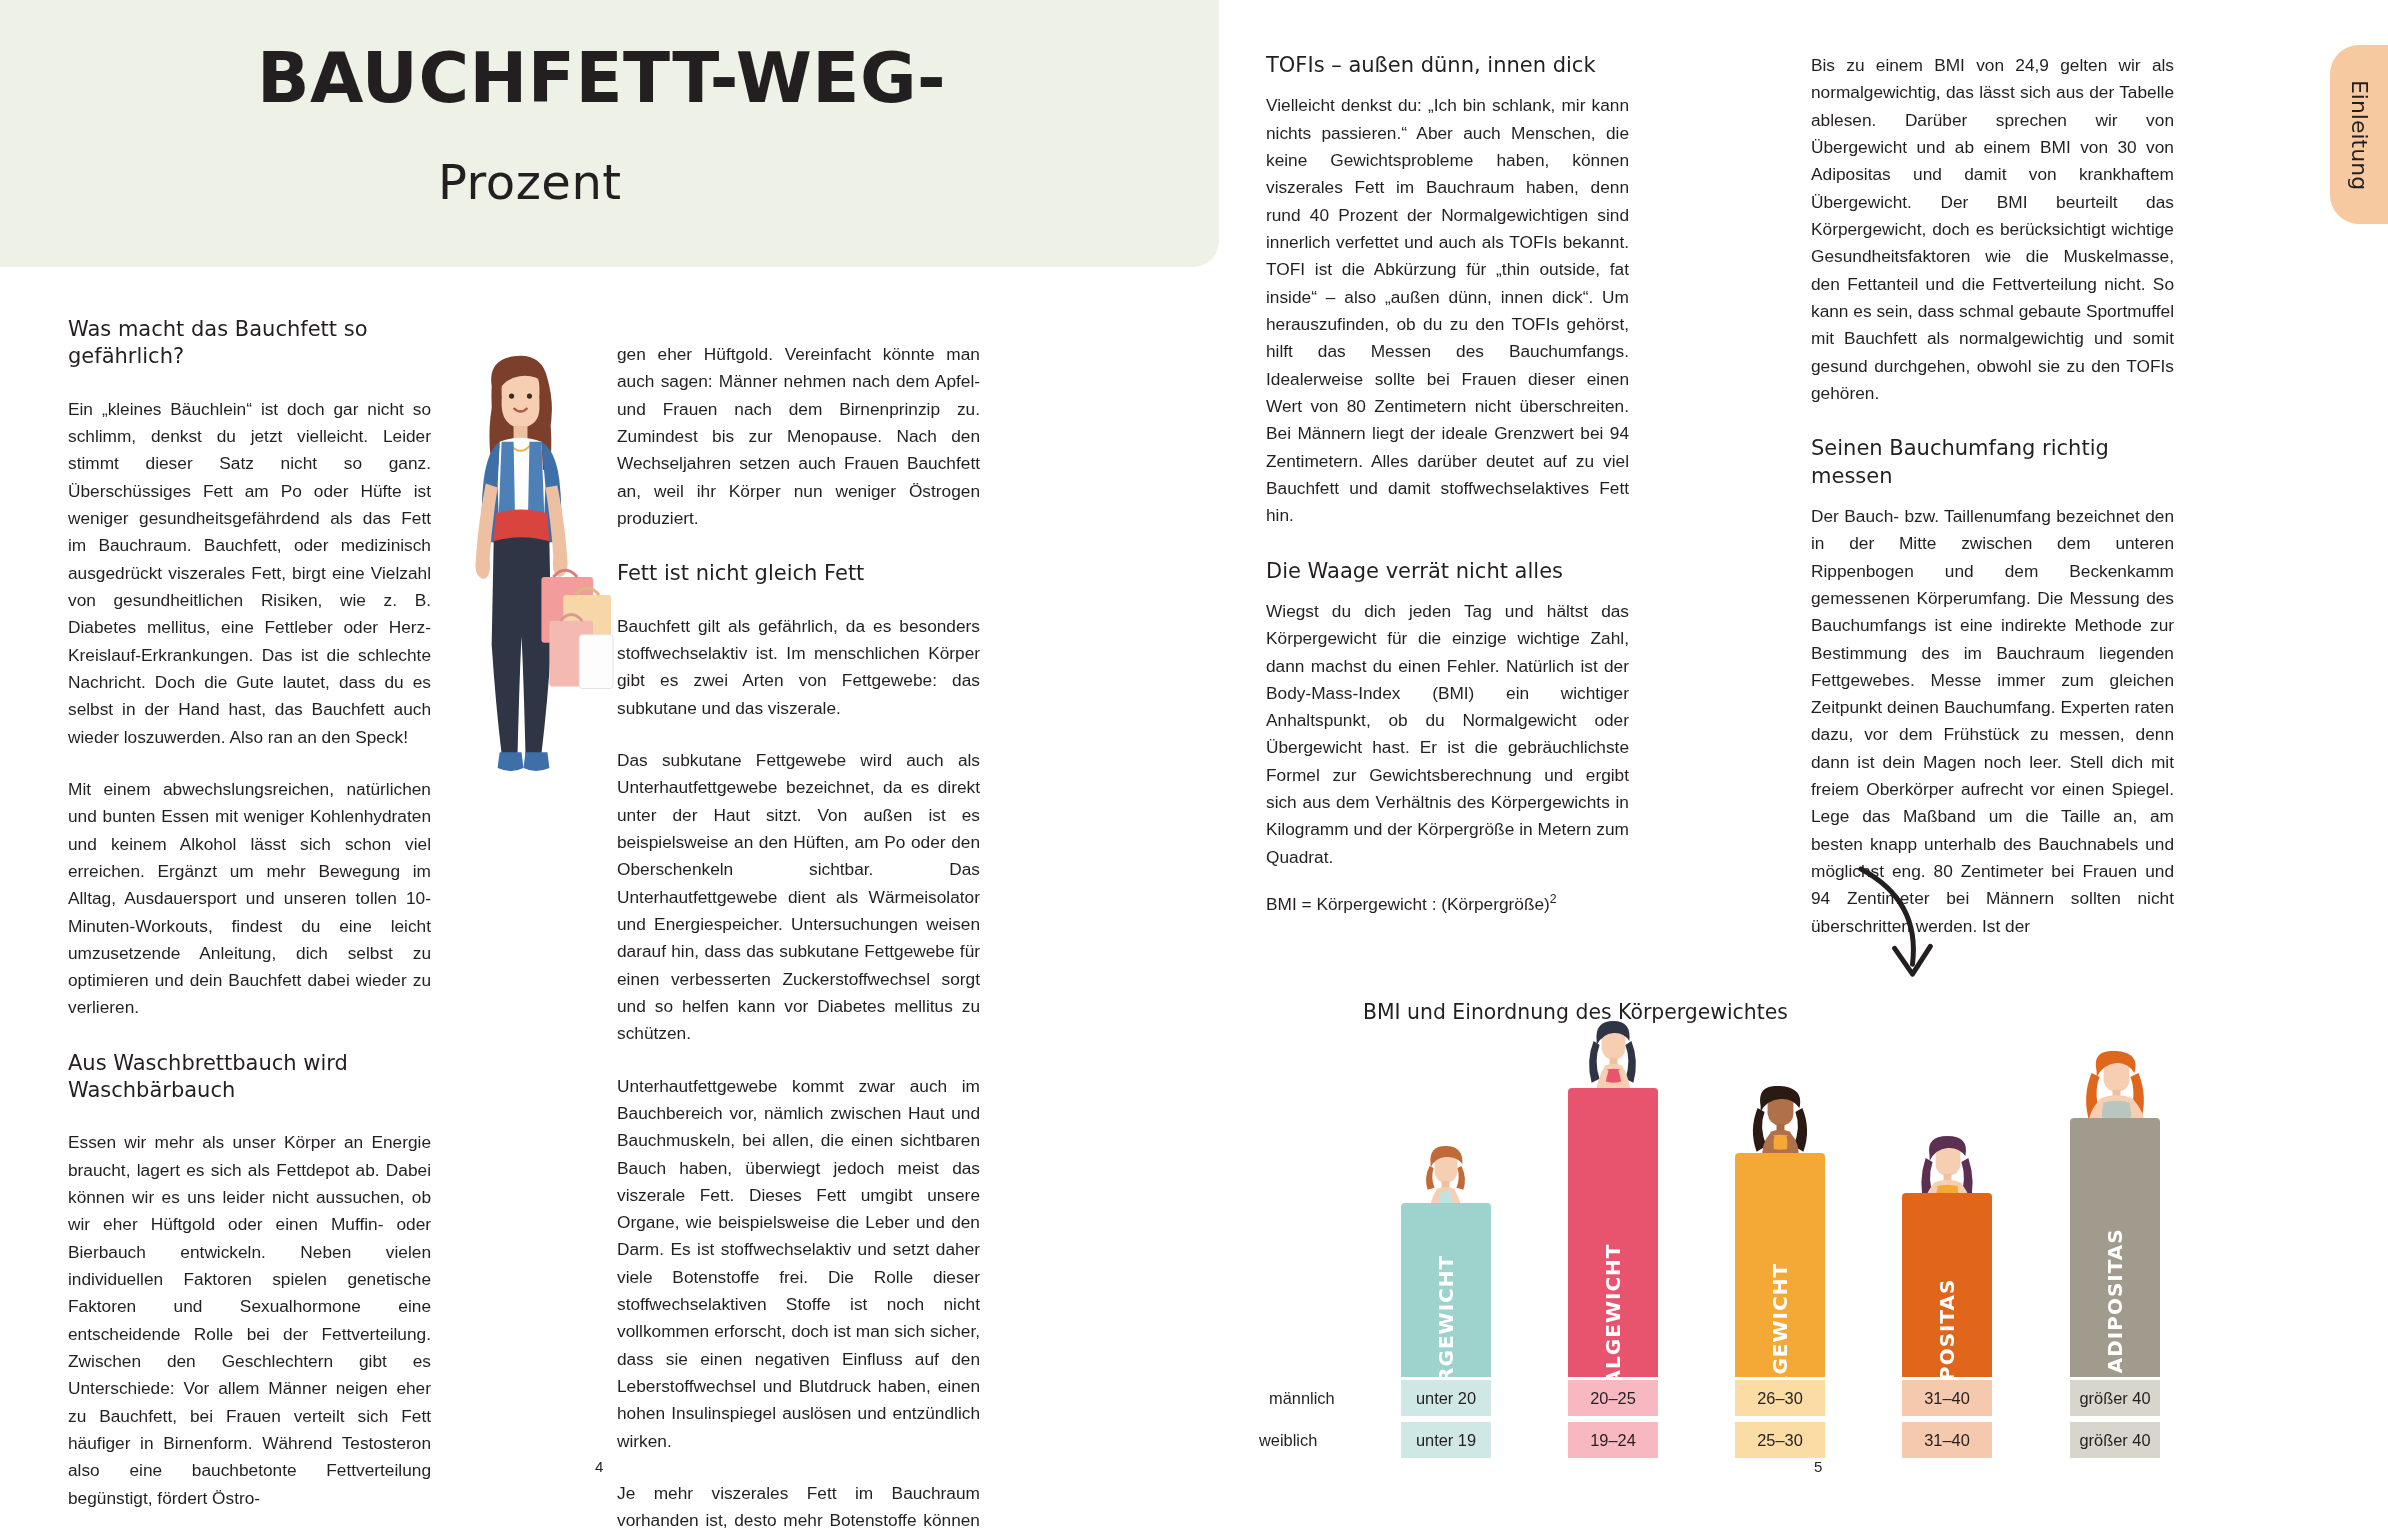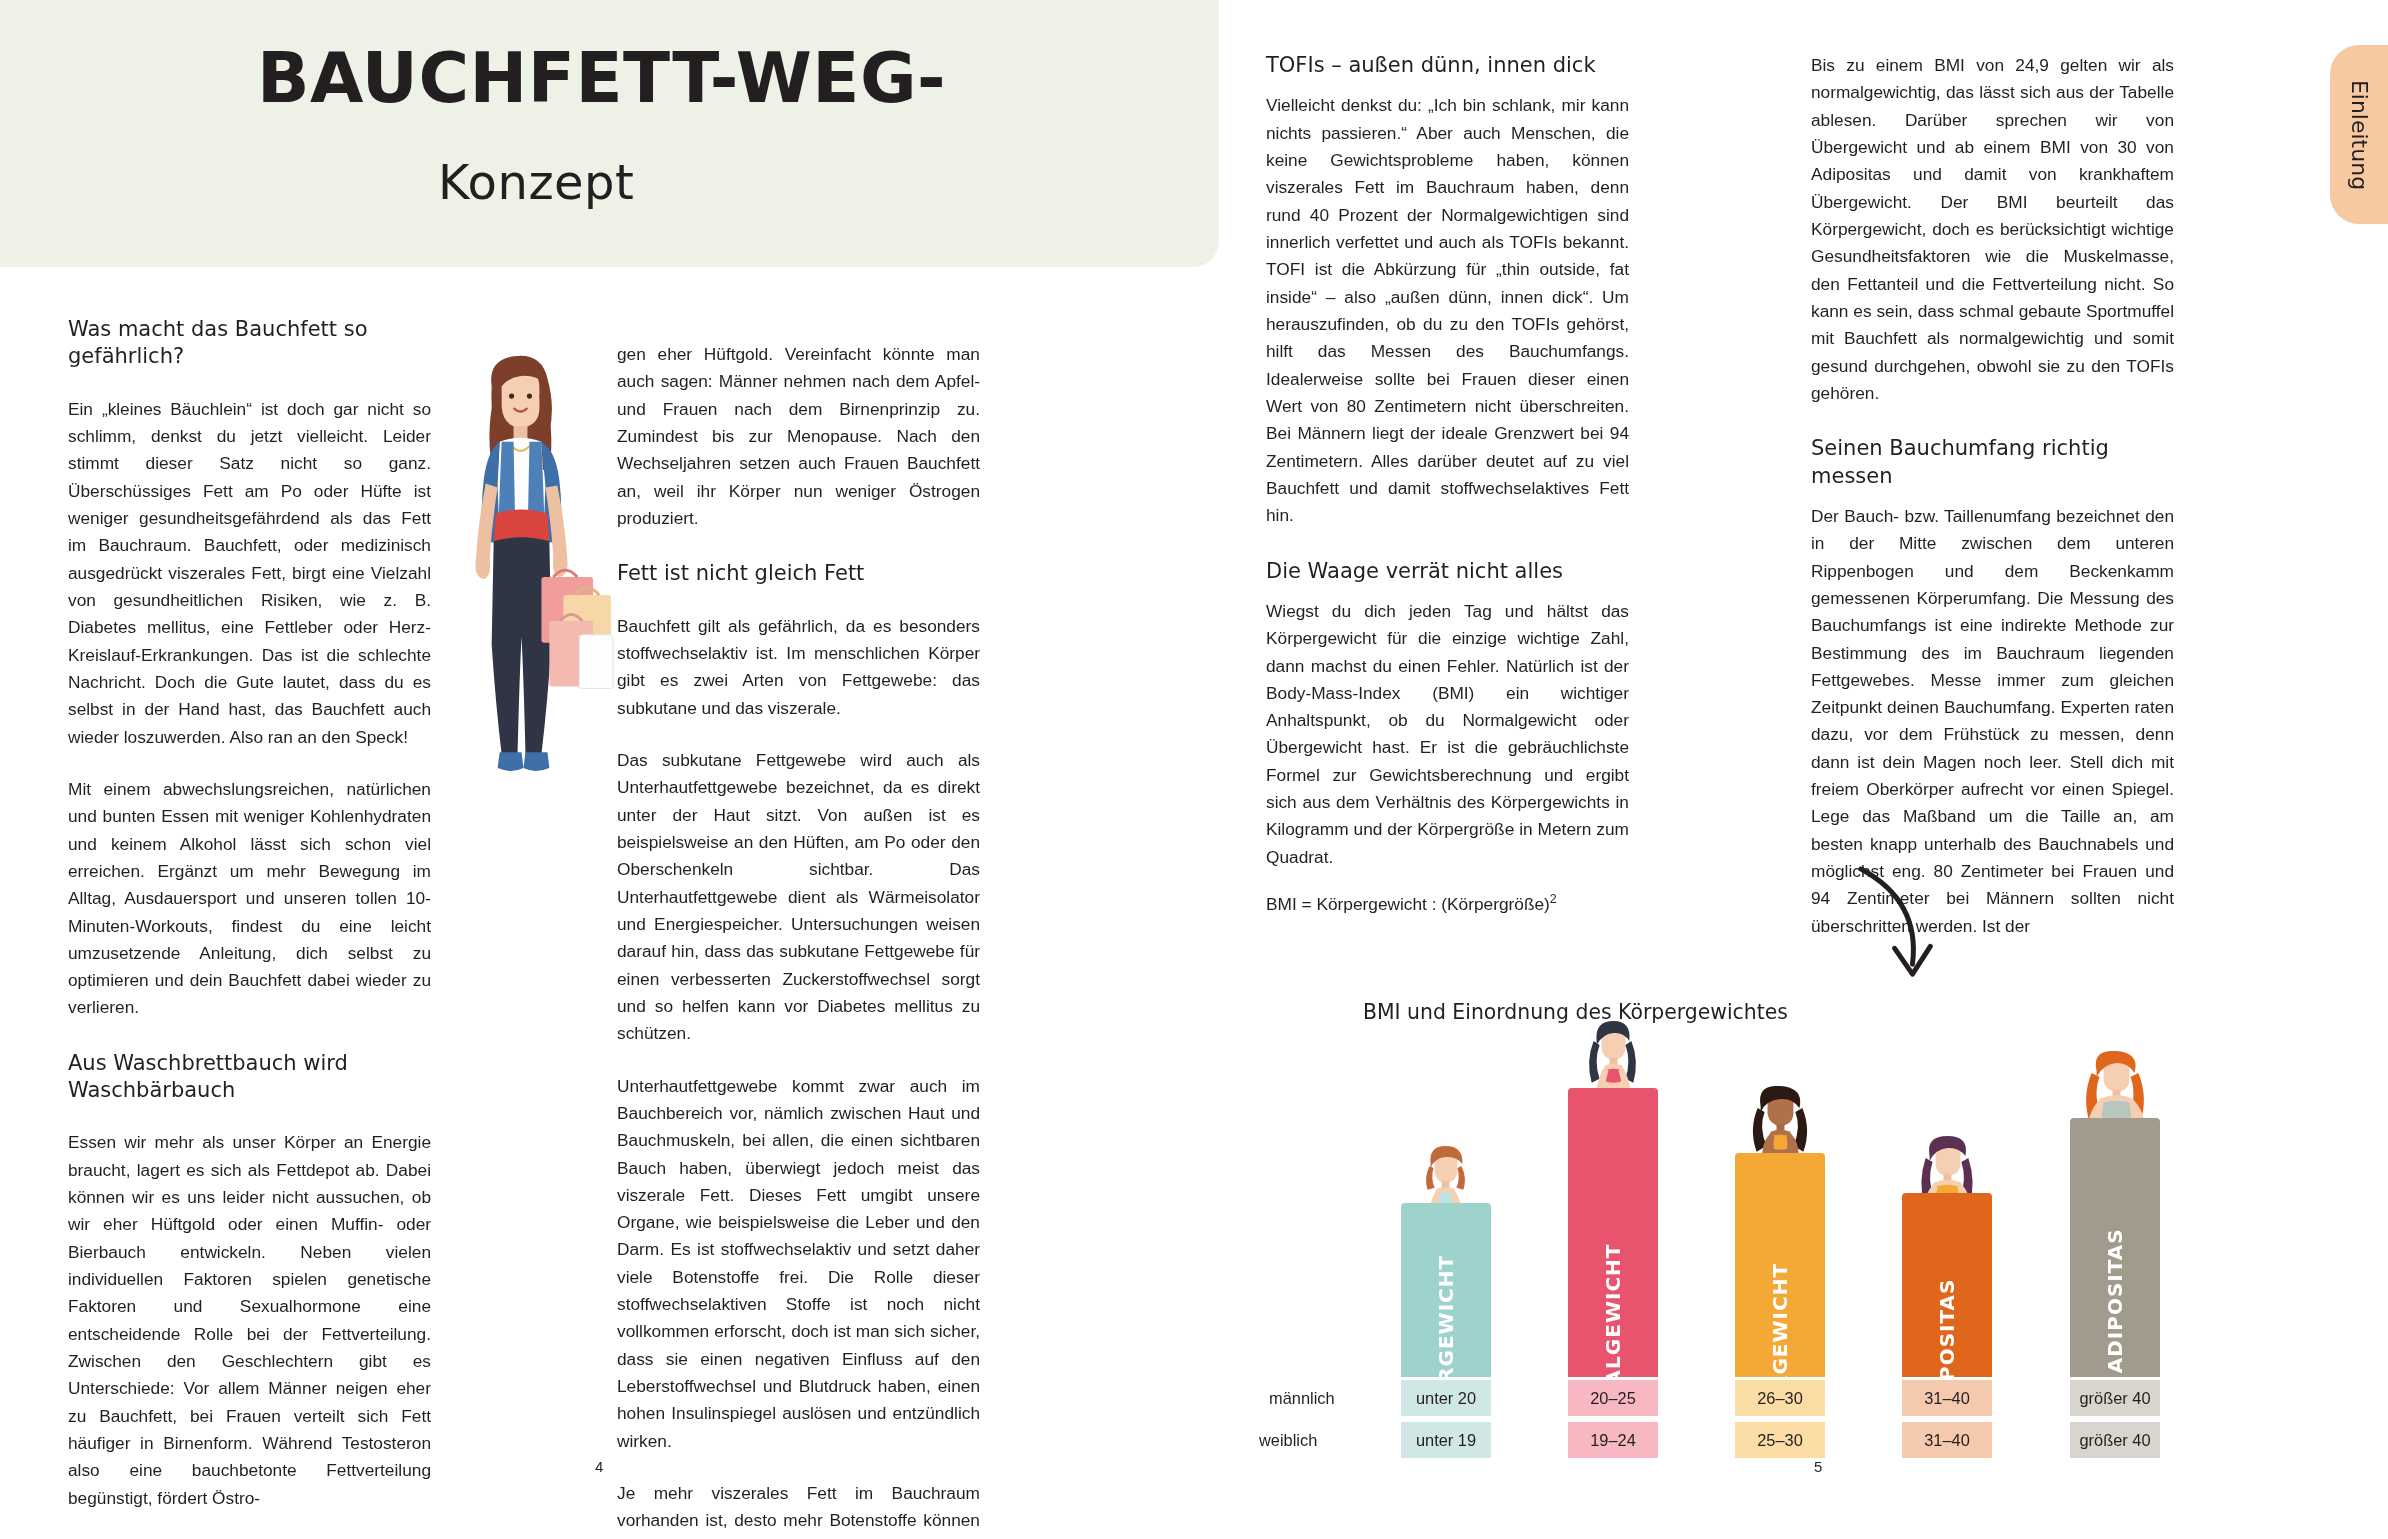--- a/index.html
+++ b/index.html
@@ -204,21 +204,21 @@
 </style>
 </head>
 <body>
 
 <div class="page">
 
   <div class="left-page">
 
     <div class="title-block">
       <div class="title-main">BAUCHFETT-WEG-</div>
-      <div class="title-sub">Konzept</div>
+      <div class="title-sub">Prozent</div>
     </div>
 
     <div class="col" id="lcol1">
       <h2 class="sec">Was macht das Bauchfett so gefährlich?</h2>
       <p>Ein „kleines Bäuchlein“ ist doch gar nicht so schlimm, denkst du jetzt vielleicht. Leider stimmt dieser Satz nicht so ganz. Überschüssiges Fett am Po oder Hüfte ist weniger gesundheitsgefährdend als das Fett im Bauchraum. Bauchfett, oder medizinisch ausgedrückt viszerales Fett, birgt eine Vielzahl von gesundheitlichen Risiken, wie z. B. Diabetes mellitus, eine Fettleber oder Herz-Kreislauf-Erkrankungen. Das ist die schlechte Nachricht. Doch die Gute lautet, dass du es selbst in der Hand hast, das Bauchfett auch wieder loszuwerden. Also ran an den Speck!</p>
       <p>Mit einem abwechslungsreichen, natürlichen und bunten Essen mit weniger Kohlenhydraten und keinem Alkohol lässt sich schon viel erreichen. Ergänzt um mehr Bewegung im Alltag, Ausdauersport und unseren tollen 10-Minuten-Workouts, findest du eine leicht umzusetzende Anleitung, dich selbst zu optimieren und dein Bauchfett dabei wieder zu verlieren.</p>
       <h2 class="sec spaced">Aus Waschbrettbauch wird Waschbärbauch</h2>
       <p>Essen wir mehr als unser Körper an Energie braucht, lagert es sich als Fettdepot ab. Dabei können wir es uns leider nicht aussuchen, ob wir eher Hüftgold oder einen Muffin- oder Bierbauch entwickeln. Neben vielen individuellen Faktoren spielen genetische Faktoren und Sexualhormone eine entscheidende Rolle bei der Fettverteilung. Zwischen den Geschlechtern gibt es Unterschiede: Vor allem Männer neigen eher zu Bauchfett, bei Frauen verteilt sich Fett häufiger in Birnenform. Während Testosteron also eine bauchbetonte Fettverteilung begünstigt, fördert Östro-</p>
     </div>
 

